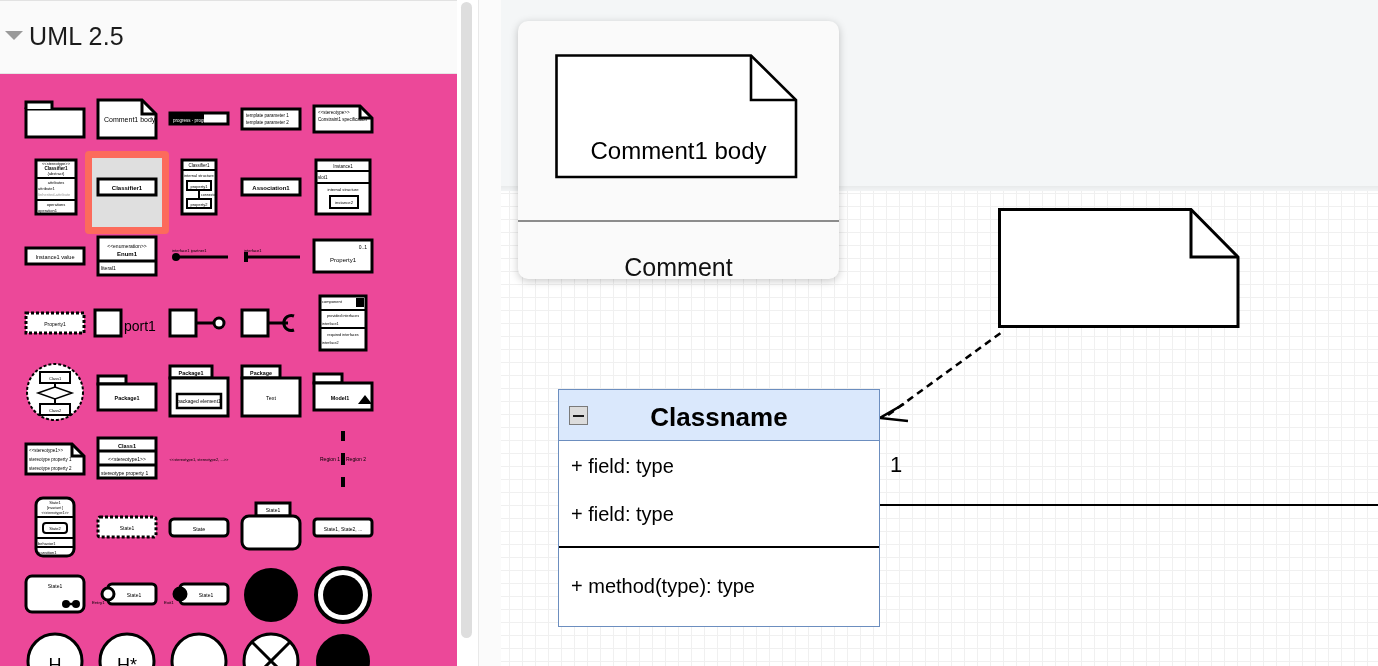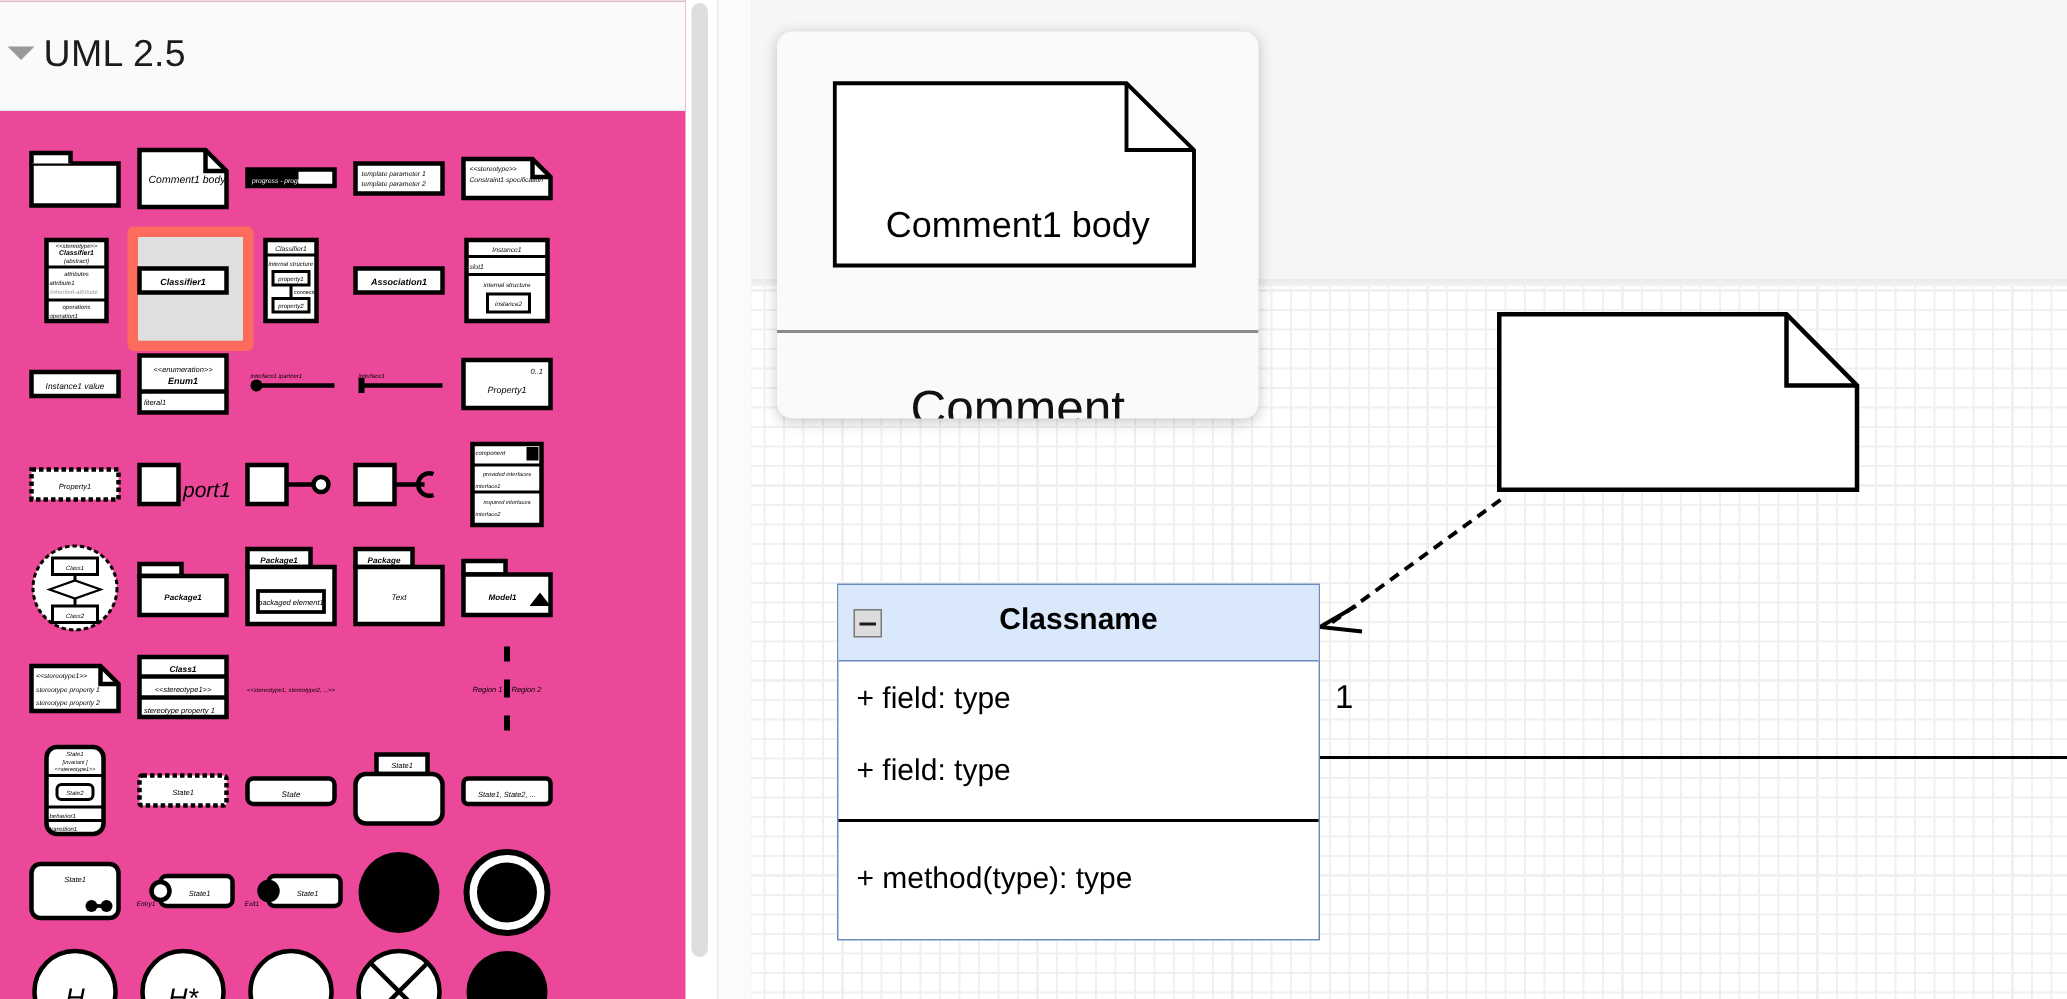--- a/index.html
+++ b/index.html
@@ -29,21 +29,21 @@
     border-left:9px solid transparent;border-right:9px solid transparent;
     border-top:9px solid #9a9a9a;
   }
   .sidebar-title{
     position:absolute;left:29px;top:21px;
     font-size:25px;color:#1b1b1b;letter-spacing:.2px;
   }
   .shape-grid{position:absolute;left:0;top:73px;right:0;bottom:0;}
   .shape-cell{
     position:absolute;width:72px;height:60px;
-    display:flex;align-items:center;justify-content:flex-start;font-style:italic;
+    display:flex;align-items:center;justify-content:center;
   }
   .shape-cell svg{display:block;overflow:visible;}
   .hover-highlight{
     position:absolute;left:85px;top:77px;width:84px;height:83px;
     border:7px solid #fc6b5c;border-radius:4px;
     box-sizing:border-box;background:#dfdfdf;
   }
   .hover-inner{
     position:absolute;left:0;top:0;right:0;bottom:0;
     background:#dfdfdf;border-radius:2px;
@@ -104,21 +104,21 @@
   .uml-class{
     position:absolute;left:558px;top:389px;width:322px;height:238px;
     border:1.5px solid #6c8ebf;background:#ffffff;box-sizing:border-box;
   }
   .uml-class-header{
     position:relative;height:51px;background:#dae8fc;
     border-bottom:1px solid #6c8ebf;box-sizing:border-box;
   }
   .uml-class-title{
     position:absolute;left:0;right:0;top:12px;text-align:center;
-    font-size:20px;font-weight:bold;color:#000;
+    font-size:26px;font-weight:bold;color:#000;
   }
   .collapse-box{
     position:absolute;left:10px;top:16px;width:19px;height:19px;
     background:#dcdcdc;border:1px solid #7a7a7a;box-sizing:border-box;
   }
   .collapse-box::after{
     content:"";position:absolute;left:3px;top:8px;width:11px;height:2px;background:#1a1a1a;
   }
   .uml-attrs{position:relative;height:107px;border-bottom:2px solid #000;box-sizing:border-box;}
   .uml-row{position:absolute;left:12px;font-size:20px;color:#000;}
@@ -138,21 +138,21 @@
     background:#fafafa;border-radius:10px;
     box-shadow:0 2px 9px rgba(0,0,0,.22);
     overflow:hidden;
   }
   .preview-canvas{position:relative;height:198px;}
   .preview-divider{
     position:absolute;left:0;right:0;top:199px;height:2px;background:#8c8c8c;
   }
   .preview-label{
     position:absolute;left:0;right:0;top:232px;text-align:center;
-    font-size:33px;color:#111;
+    font-size:25px;color:#111;
   }
   .preview-note-text{
     position:absolute;left:0;right:0;top:116px;text-align:center;
     font-size:24px;color:#000;
   }
 </style>
 </head>
 <body>
 
 <div id="app">

